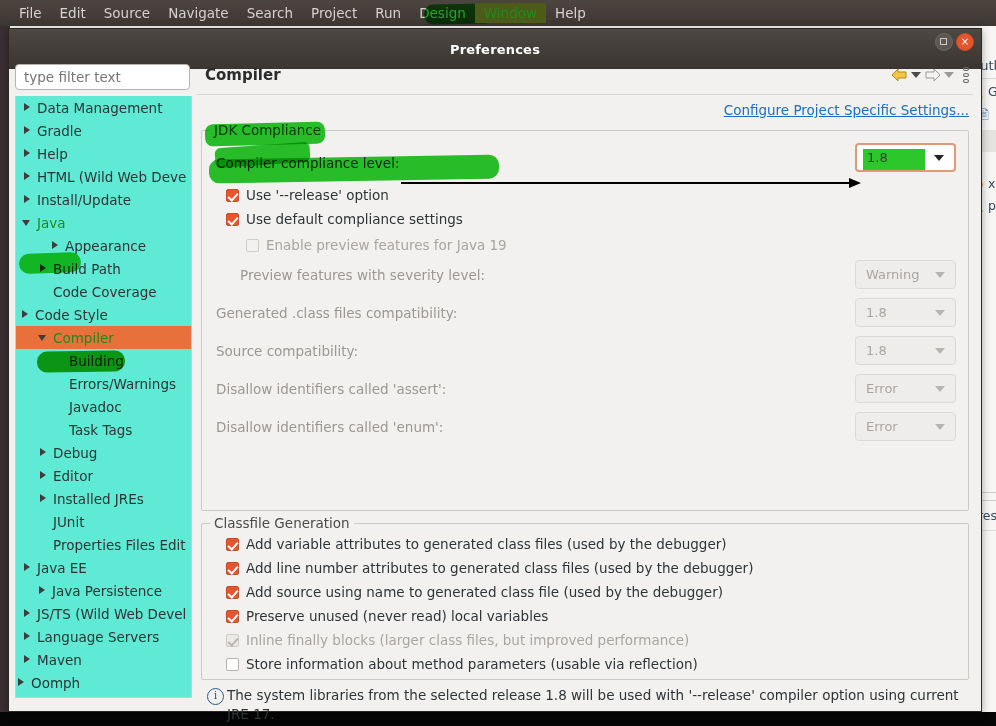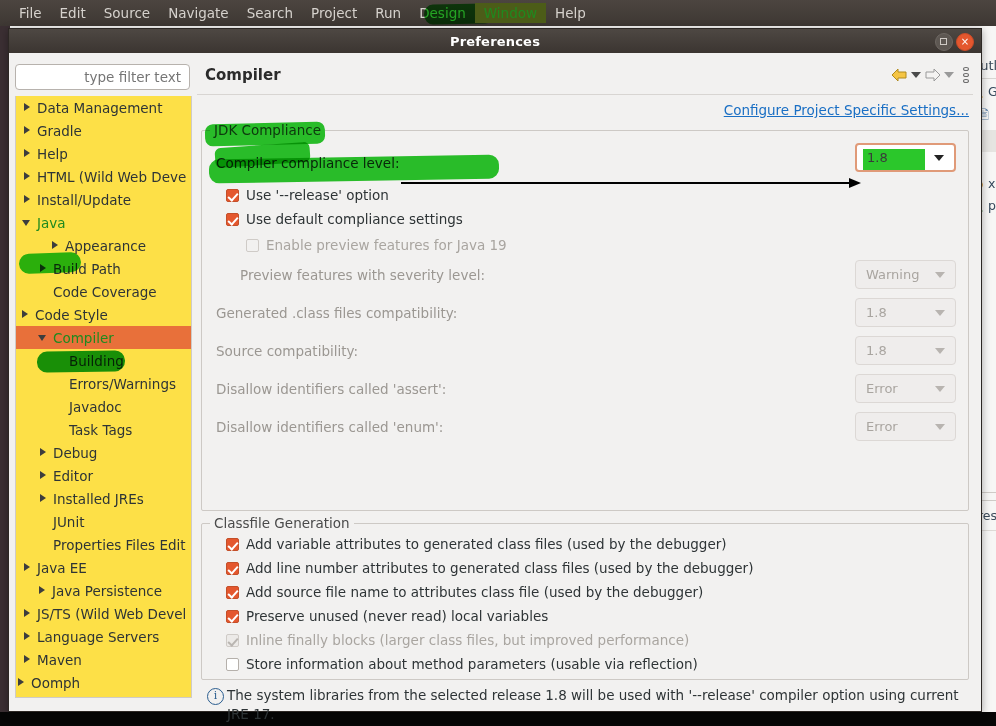--- a/index.html
+++ b/index.html
@@ -46,48 +46,47 @@
   #peek-dots{position:absolute;left:966px;top:96px;width:16px;height:3px;
              border-top:2px dotted #2a6bbf;}
 
   
   #dialog{
     position:absolute;left:8px;top:28px;width:974px;height:684px;
     background:#f2f1f0;border:1px solid #2c2724;box-sizing:border-box;
     box-shadow:0 2px 8px rgba(0,0,0,.35);
   }
   #titlebar{
-    height:24px;background:linear-gradient(#4e4843,#3b3531);
+    height:40px;background:linear-gradient(#4e4843,#3b3531);
     display:flex;align-items:center;justify-content:center;position:relative;
   }
   #title-text{color:#ffffff;font-size:13px;font-weight:bold;letter-spacing:.2px;}
   .tb-btn{position:absolute;top:4px;width:16px;height:16px;border-radius:50%;}
   #tb-restore{right:28px;background:#5d5752;border:1px solid #6d6762;}
   #tb-restore:after{content:"";position:absolute;left:4px;top:4px;width:7px;height:7px;
                     border:1.5px solid #cfcac5;box-sizing:border-box;}
   #tb-close{right:7px;background:#e4572e;border:1px solid #c94b28;color:#fff;
             font-size:10px;line-height:16px;text-align:center;}
 
   
   #dlg-body{position:absolute;left:0;top:24px;right:0;bottom:0;}
 
   
   #filter-wrap{position:absolute;left:6px;top:11px;width:175px;height:26px;}
   #filter-input{
     width:175px;height:26px;box-sizing:border-box;
     border:1px solid #b7b2ad;border-radius:4px;background:#ffffff;
     padding:0 8px;font-size:13.5px;color:#8e8a86;
     font-family:"DejaVu Sans","Liberation Sans",sans-serif;
-    text-align:right;
   }
 
   
   #tree{
     position:absolute;left:6px;top:43px;width:175px;bottom:13px;
-    background:#fde047;border:1px solid #cfcbc7;border-top:none;
+    background:#5eead4;border:1px solid #cfcbc7;border-top:none;
     overflow:hidden;
   }
   .tnode{height:23px;display:flex;align-items:center;white-space:nowrap;
          font-size:13.5px;color:#2e3436;position:relative;}
   .tnode .arrow{width:11px;height:11px;margin-right:4px;flex:0 0 auto;position:relative;}
   .tnode .arrow.closed:after{
     content:"";position:absolute;left:2px;top:1px;
     border-left:6px solid #3d3d3d;border-top:4.5px solid transparent;border-bottom:4.5px solid transparent;}
   .tnode .arrow.open:after{
     content:"";position:absolute;left:0px;top:3px;
@@ -431,21 +430,21 @@
           <div class="row" style="top:11px;">
             <span class="cb on"></span>
             <span class="cbtext">Add variable attributes to generated class files (used by the debugger)</span>
           </div>
           <div class="row" style="top:35px;">
             <span class="cb on"></span>
             <span class="cbtext">Add line number attributes to generated class files (used by the debugger)</span>
           </div>
           <div class="row" style="top:59px;">
             <span class="cb on"></span>
-            <span class="cbtext">Add source file name to attributes class file (used by the debugger)</span>
+            <span class="cbtext">Add source using name to generated class file (used by the debugger)</span>
           </div>
           <div class="row" style="top:83px;">
             <span class="cb on"></span>
             <span class="cbtext">Preserve unused (never read) local variables</span>
           </div>
           <div class="row" style="top:107px;">
             <span class="cb dis on"></span>
             <span class="cbtext dis">Inline finally blocks (larger class files, but improved performance)</span>
           </div>
           <div class="row" style="top:131px;">

